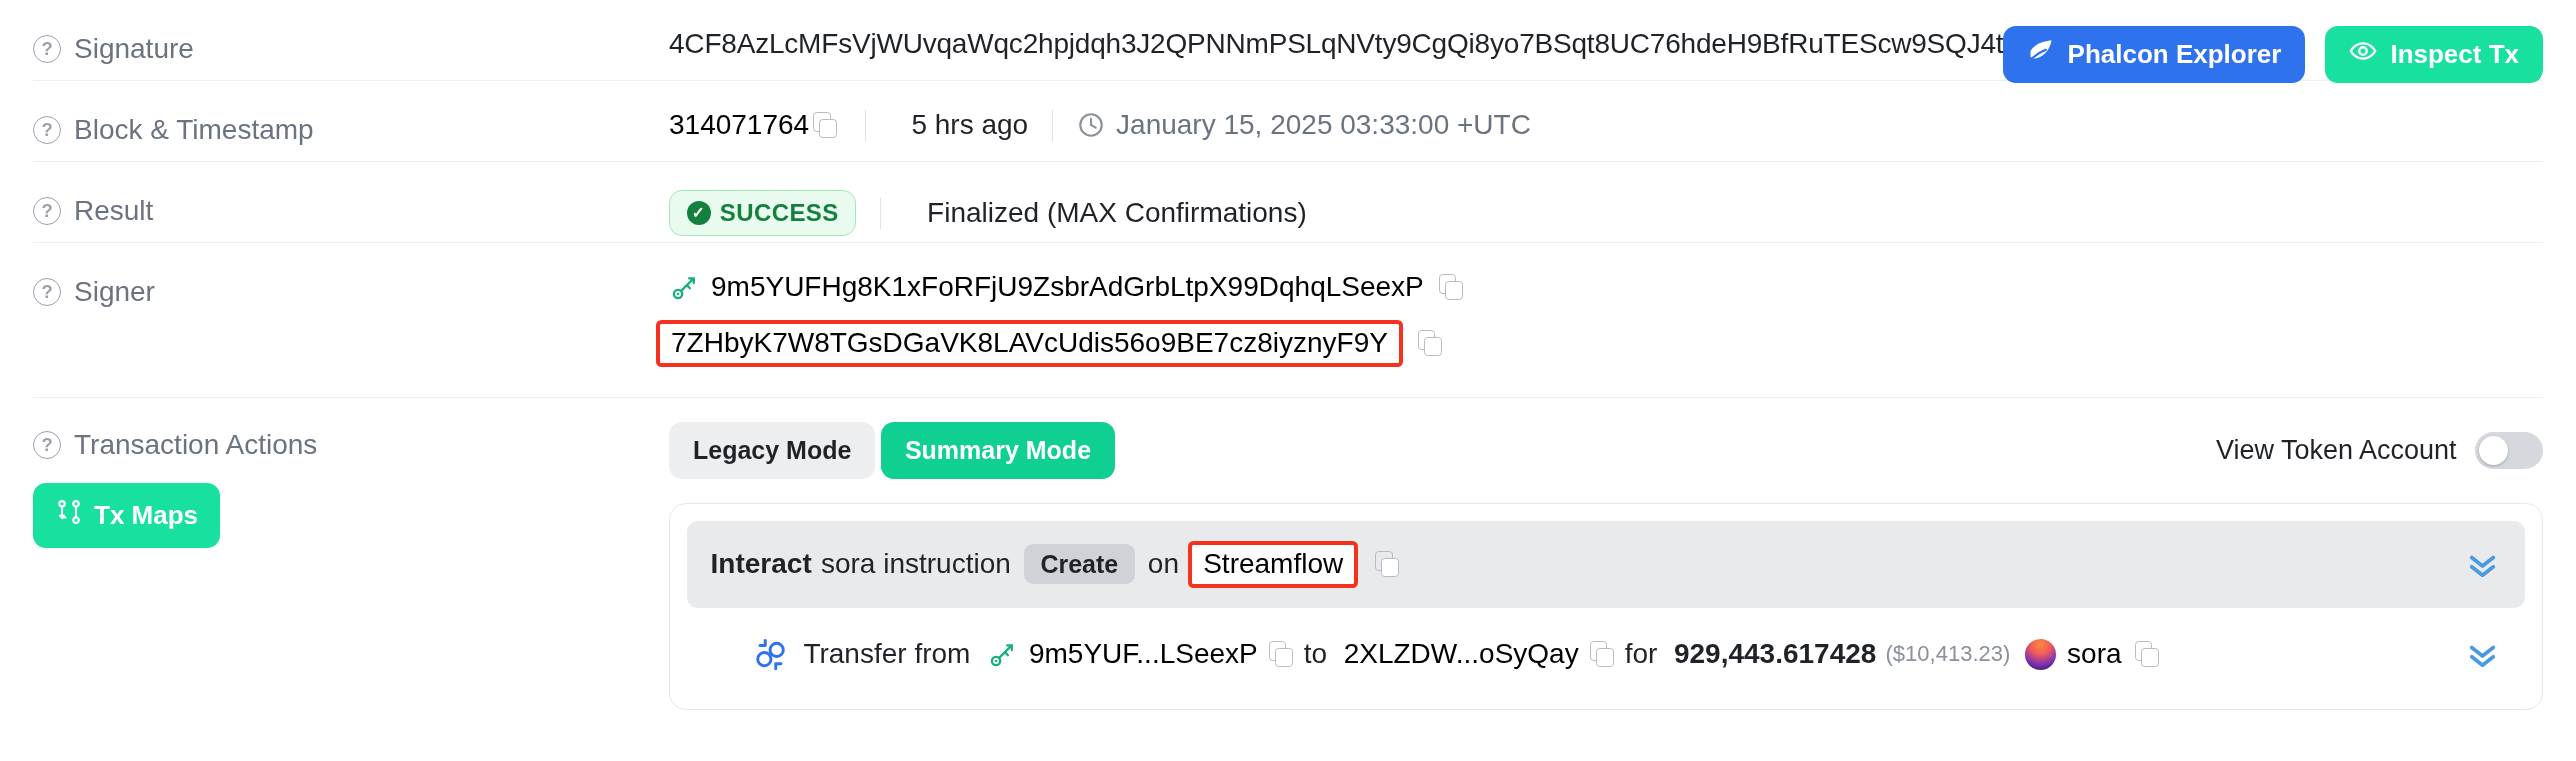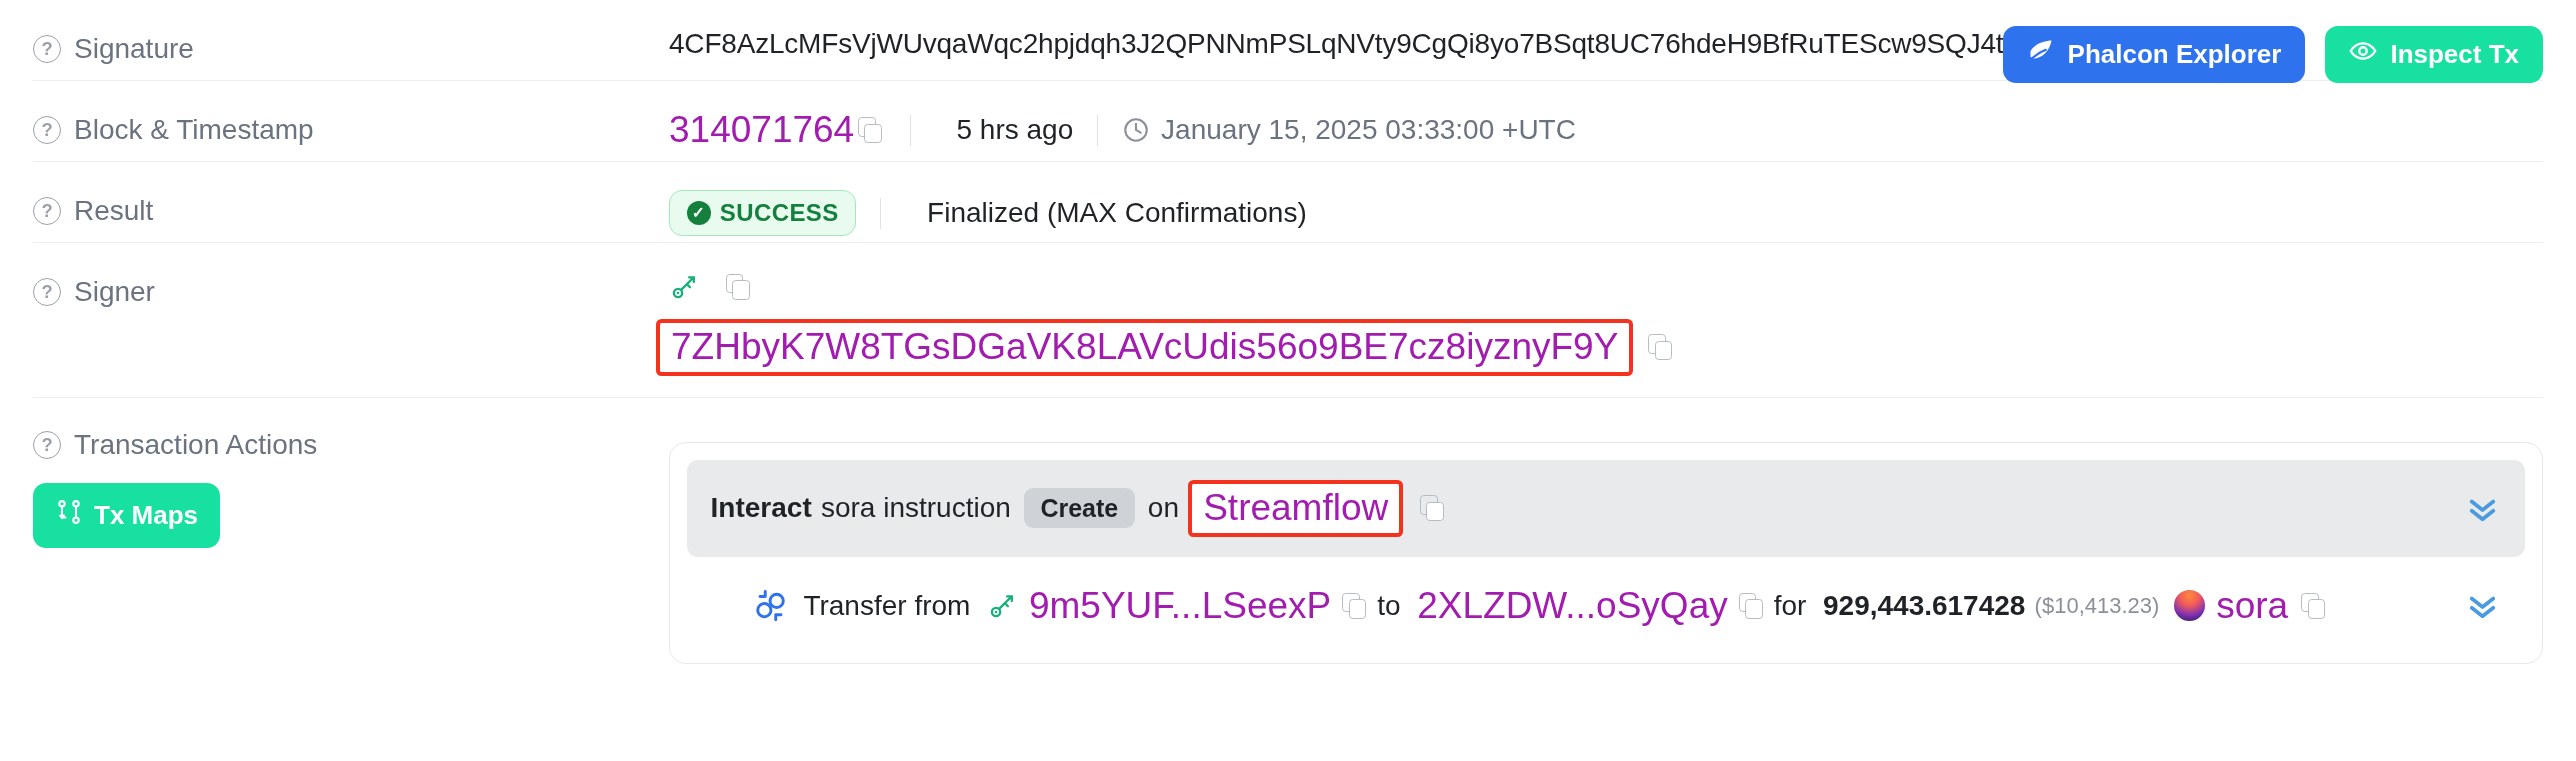--- a/index.html
+++ b/index.html
@@ -89,22 +89,22 @@
   }
 
   .mono-val {
     font-family: "Liberation Sans", sans-serif;
     font-size: 28px;
     color: #1f2328;
     letter-spacing: -0.2px;
     white-space: nowrap;
   }
   .link {
-    color: #a21caf;
-    font-size: 37px;
+    color: #000000;
+    font-size: 28px;
     text-decoration: none;
     white-space: nowrap;
     cursor: pointer;
   }
   .sep {
     width: 0.9px;
     height: 31px;
     background: #dfe2e6;
     margin: 0 24px;
     flex: 0 0 0.9px;
@@ -405,20 +405,21 @@
     </div>
     <div class="row-value" style="flex-direction:column;align-items:flex-start;">
       <div style="display:flex;align-items:center;">
         <span class="signer-icon">
           <svg width="31" height="31" viewBox="0 0 24 24" fill="none">
             <circle cx="7" cy="17" r="3.2" stroke="#18b07a" stroke-width="1.8"></circle>
             <circle cx="7" cy="17" r="1" fill="#18b07a"></circle>
             <path d="M9.4 14.6 19 5M15.6 5h3.6v3.6M14 10.4l2.2 2.2" stroke="#18b07a" stroke-width="1.8" stroke-linecap="round"></path>
           </svg>
         </span>
+        <a class="link">9m5YUFHg8K1xFoRFjU9ZsbrAdGrbLtpX99DqhqLSeexP</a>
         <span class="copy-icon" style="margin-left:14.8px;"></span>
       </div>
       <div style="display:flex;align-items:center;margin-top:16.6px;margin-left:-13px;">
         <span class="hl-box">
           <a class="link">7ZHbyK7W8TGsDGaVK8LAVcUdis56o9BE7cz8iyznyF9Y</a>
         </span>
         <span class="copy-icon" style="margin-left:14.8px;"></span>
       </div>
     </div>
   </div>
@@ -437,20 +438,28 @@
             <circle cx="18" cy="19" r="2.3" stroke="#fff" stroke-width="1.8"></circle>
             <path d="M6 7.3v9.4h3M18 7.3v9.4" stroke="#fff" stroke-width="1.8" stroke-linecap="round"></path>
             <path d="M4.3 15 6 17l1.7-2" stroke="#fff" stroke-width="1.8" stroke-linecap="round"></path>
           </svg>
         </span>
         <span>Tx Maps</span>
       </button>
     </div>
 
     <div class="ta-right">
+      <div class="mode-bar">
+        <button class="mode-btn mode-inactive">Legacy Mode</button>
+        <button class="mode-btn mode-active">Summary Mode</button>
+        <div class="vta">
+          <span class="vta-label">View Token Account</span>
+          <span class="toggle"></span>
+        </div>
+      </div>
 
       <div class="actions-card">
 
         <div class="action-row grey">
           <div class="action-inner">
             <span class="bold-txt">Interact</span>
             <span class="sp4"></span>
             <span class="norm-txt">sora instruction</span>
             <span class="pill">Create</span>
             <span class="norm-txt">on</span>

